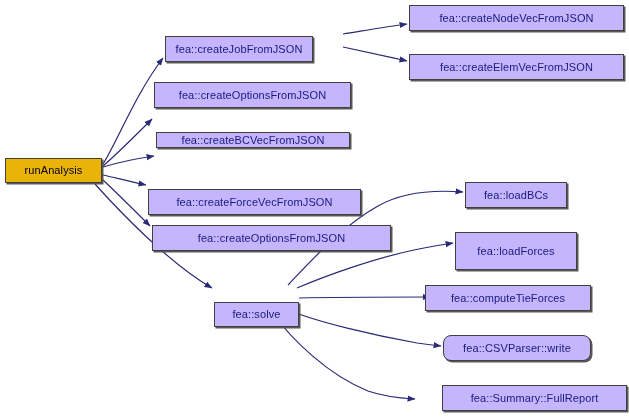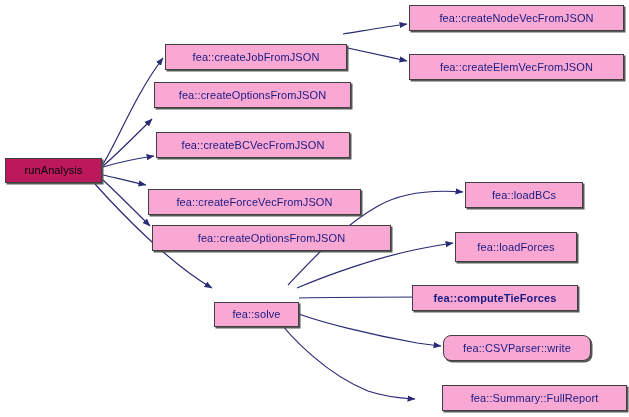--- a/index.html
+++ b/index.html
@@ -20,34 +20,34 @@
     left: 0;
     top: 0;
     width: 629px;
     height: 417px;
     pointer-events: none;
   }
   .node {
     position: absolute;
     box-sizing: border-box;
     border: 1px solid #404040;
-    background: #f9a8d4;
+    background: #c4b5fd;
     color: #19197f;
     font-size: 11px;
     line-height: 1;
     letter-spacing: 0.1px;
     display: flex;
     align-items: center;
     justify-content: center;
     white-space: nowrap;
     box-shadow: 1.5px 1.5px 0 0 rgba(80,80,80,0.95);
     cursor: pointer;
   }
   .node.root {
-    background: #be185d;
+    background: #eab308;
     color: #000000;
     cursor: default;
   }
 </style>
 </head>
 <body>
 
 <div id="canvas">
 
   <svg id="edge-layer" width="629" height="417" viewBox="0 0 629 417">
@@ -68,28 +68,28 @@
         <path d="M 288,285 C 310,262 342,226 378,206 404,191 437,190 463,192" fill="none" stroke="#2a2a76" stroke-width="1.2" marker-end="url(#arrowhead)"></path>
         <path d="M 297,288 C 325,276 372,259 414,250 428,247 440,245 453,243" fill="none" stroke="#2a2a76" stroke-width="1.2" marker-end="url(#arrowhead)"></path>
         <path d="M 299,298 C 334,297 382,297 430,297" fill="none" stroke="#2a2a76" stroke-width="1.2" marker-end="url(#arrowhead)"></path>
         <path d="M 291,311 C 318,322 372,335 417,343 424,344 432,345 441,346" fill="none" stroke="#2a2a76" stroke-width="1.2" marker-end="url(#arrowhead)"></path>
         <path d="M 272,312 C 291,339 328,375 368,391 382,396 398,398 415,399" fill="none" stroke="#2a2a76" stroke-width="1.2" marker-end="url(#arrowhead)"></path>
       </g>
   </svg>
 
   <div id="nodes">
       <div class="node root" style="left: 5px; top: 158px; width: 97px; height: 25px;">runAnalysis</div>
-      <div class="node" style="left: 165px; top: 44px; width: 182px; height: 26px;">fea::createJobFromJSON</div>
+      <div class="node" style="left: 165px; top: 36px; width: 148px; height: 26px;">fea::createJobFromJSON</div>
       <div class="node" style="left: 154px; top: 82px; width: 197px; height: 26px;">fea::createOptionsFromJSON</div>
-      <div class="node" style="left: 156px; top: 132px; width: 194px; height: 26px;">fea::createBCVecFromJSON</div>
+      <div class="node" style="left: 156px; top: 132px; width: 194px; height: 16px;">fea::createBCVecFromJSON</div>
       <div class="node" style="left: 148px; top: 189px; width: 213px; height: 26px;">fea::createForceVecFromJSON</div>
       <div class="node" style="left: 152px; top: 225px; width: 239px; height: 26px;">fea::createOptionsFromJSON</div>
       <div class="node" style="left: 214px; top: 286px; width: 85px; height: 25px; margin-top: 16px;">fea::solve</div>
       <div class="node" style="left: 409px; top: 5px; width: 215px; height: 26px;">fea::createNodeVecFromJSON</div>
       <div class="node" style="left: 409px; top: 54px; width: 215px; height: 26px;">fea::createElemVecFromJSON</div>
-      <div class="node" style="left: 465px; top: 182px; width: 118px; height: 26px; text-align: right;">fea::loadBCs</div>
-      <div class="node" style="left: 455px; top: 232px; width: 122px; height: 30px;">fea::loadForces</div>
-      <div class="node" style="left: 412px; top: 285px; width: 166px; height: 26px; font-weight: bold;">fea::computeTieForces</div>
+      <div class="node" style="left: 465px; top: 182px; width: 102px; height: 26px; text-align: right;">fea::loadBCs</div>
+      <div class="node" style="left: 455px; top: 232px; width: 122px; height: 38px;">fea::loadForces</div>
+      <div class="node" style="left: 425px; top: 285px; width: 166px; height: 26px;">fea::computeTieForces</div>
       <div class="node" style="left: 443px; top: 335px; width: 148px; height: 26px; border-radius: 8px;">fea::CSVParser::write</div>
       <div class="node" style="left: 426px; top: 385px; width: 185px; height: 26px; margin-left: 16px;">fea::Summary::FullReport</div>
     </div>
 
 </div>
 
 </body></html>

